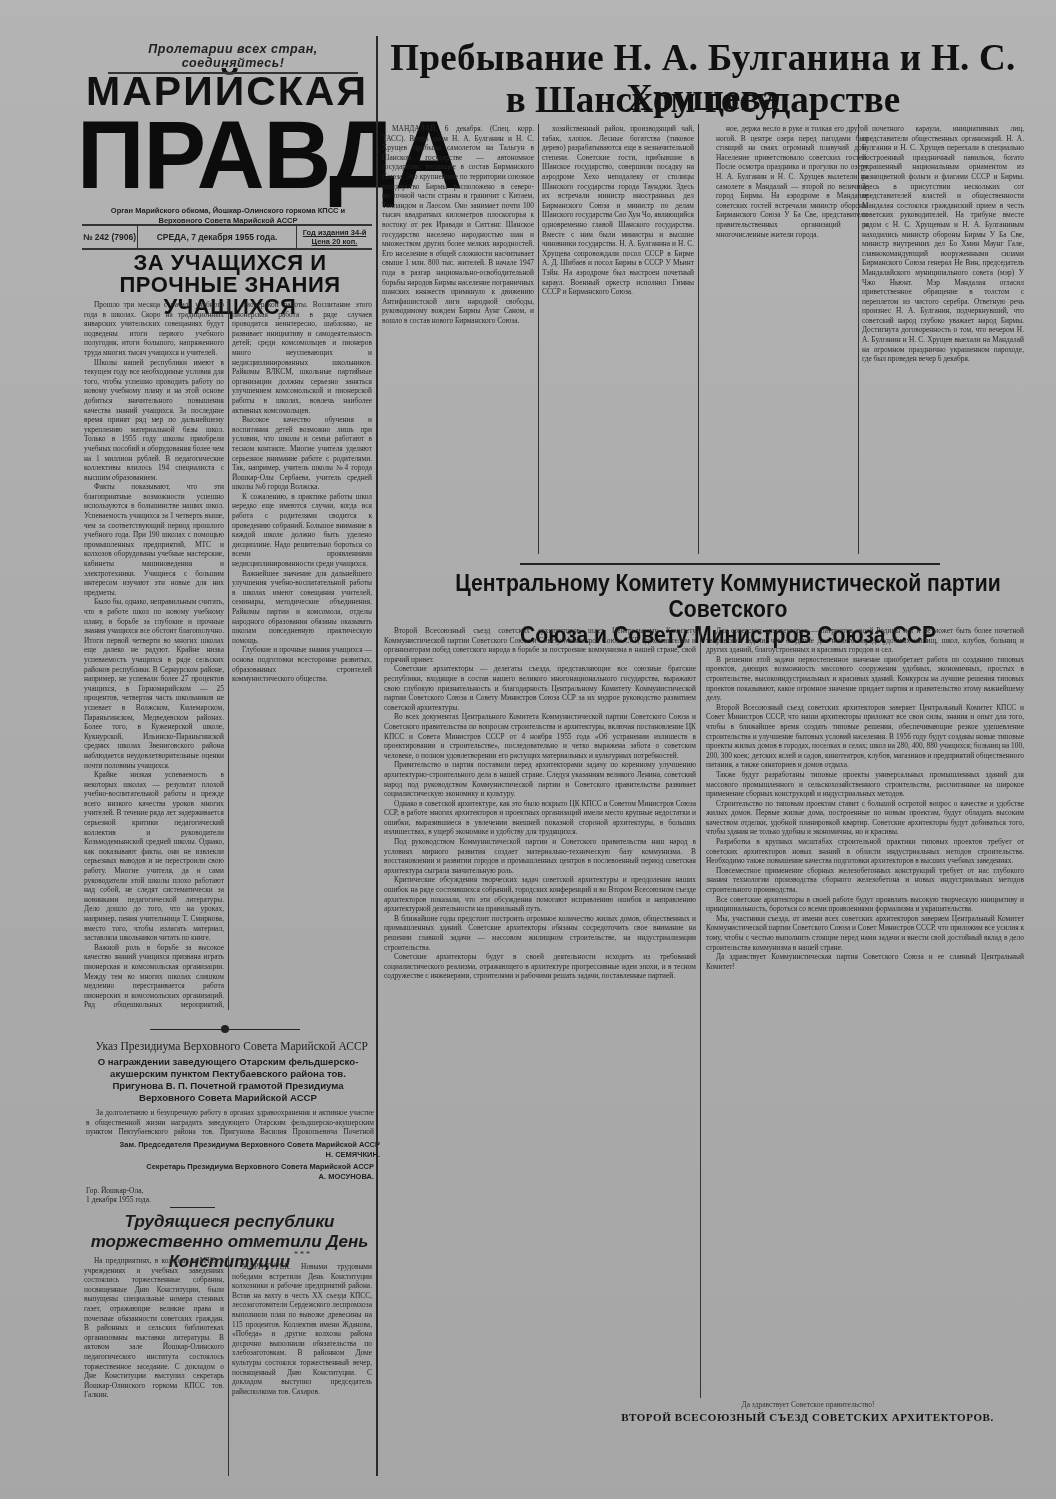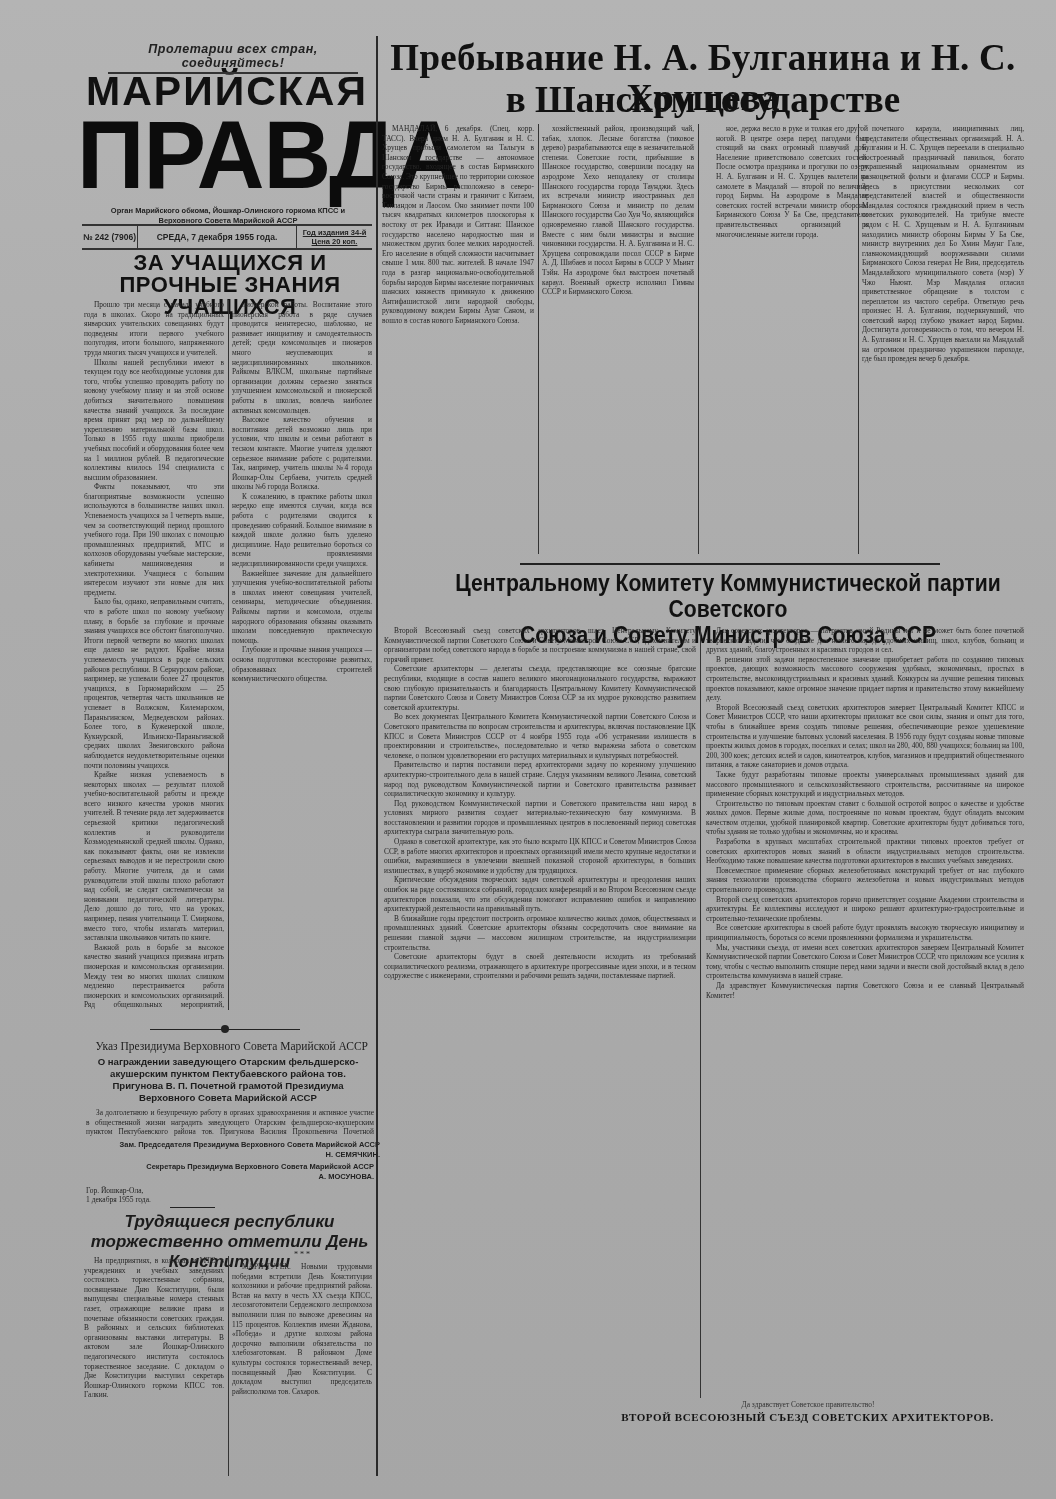--- a/index.html
+++ b/index.html
@@ -91,36 +91,35 @@
 
   <div class="abs h-ck">
     <div>Центральному Комитету Коммунистической партии Советского</div>
     <div>Союза и Совету Министров Союза ССР</div>
   </div>
   <div class="col" style="left:384px;top:626px;width:312px;height:772px;">
     <p>Второй Всесоюзный съезд советских архитекторов шлет Центральному Комитету Коммунистической партии Советского Союза и Совету Министров Союза ССР, вдохновителям и организаторам побед советского народа в борьбе за построение коммунизма в нашей стране, свой горячий привет.</p>
     <p>Советские архитекторы — делегаты съезда, представляющие все союзные братские республики, входящие в состав нашего великого многонационального государства, выражают свою глубокую признательность и благодарность Центральному Комитету Коммунистической партии Советского Союза и Совету Министров Союза ССР за их мудрое руководство развитием советской архитектуры.</p>
     <p>Во всех документах Центрального Комитета Коммунистической партии Советского Союза и Советского правительства по вопросам строительства и архитектуры, включая постановление ЦК КПСС и Совета Министров СССР от 4 ноября 1955 года «Об устранении излишеств в проектировании и строительстве», последовательно и четко выражена забота о советском человеке, о полном удовлетворении его растущих материальных и культурных потребностей.</p>
     <p>Правительство и партия поставили перед архитекторами задачу по коренному улучшению архитектурно-строительного дела в нашей стране. Следуя указаниям великого Ленина, советский народ под руководством Коммунистической партии и Советского правительства развивает социалистическую экономику и культуру.</p>
+    <p>Однако в советской архитектуре, как это было вскрыто ЦК КПСС и Советом Министров Союза ССР, в работе многих архитекторов и проектных организаций имели место крупные недостатки и ошибки, выразившиеся в увлечении внешней показной стороной архитектуры, в больших излишествах, в ущерб экономике и удобству для трудящихся.</p>
     <p>Под руководством Коммунистической партии и Советского правительства наш народ в условиях мирного развития создает материально-техническую базу коммунизма. В восстановлении и развитии городов и промышленных центров в послевоенный период советская архитектура сыграла значительную роль.</p>
-    <p>Однако в советской архитектуре, как это было вскрыто ЦК КПСС и Советом Министров Союза ССР, в работе многих архитекторов и проектных организаций имели место крупные недостатки и ошибки, выразившиеся в увлечении внешней показной стороной архитектуры, в больших излишествах, в ущерб экономике и удобству для трудящихся.</p>
     <p>Критические обсуждения творческих задач советской архитектуры и преодоления наших ошибок на ряде состоявшихся собраний, городских конференций и во Втором Всесоюзном съезде архитекторов показали, что эти обсуждения помогают исправлению ошибок и направлению архитектурной деятельности на правильный путь.</p>
     <p>В ближайшие годы предстоит построить огромное количество жилых домов, общественных и промышленных зданий. Советские архитекторы обязаны сосредоточить свое внимание на решении главной задачи — массовом жилищном строительстве, на индустриализации строительства.</p>
     <p>Советские архитекторы будут в своей деятельности исходить из требований социалистического реализма, отражающего в архитектуре прогрессивные идеи эпохи, и в тесном содружестве с инженерами, строителями и рабочими решать задачи, поставленные партией.</p>
   </div>
   <div class="vrule" style="left:700px;top:626px;height:772px;"></div>
   <div class="col" style="left:706px;top:626px;width:318px;height:772px;">
     <p>Для советских архитекторов — патриотов своей Родины нет и не может быть более почетной творческой задачи, чем создание для нашего народа удобных жилищ, школ, клубов, больниц и других зданий, благоустроенных и красивых городов и сел.</p>
     <p>В решении этой задачи первостепенное значение приобретает работа по созданию типовых проектов, дающих возможность массового сооружения удобных, экономичных, простых в строительстве, высокоиндустриальных и красивых зданий. Конкурсы на лучшие решения типовых проектов показывают, какое огромное значение придает партия и правительство этому важнейшему делу.</p>
     <p>Второй Всесоюзный съезд советских архитекторов заверяет Центральный Комитет КПСС и Совет Министров СССР, что наши архитекторы приложат все свои силы, знания и опыт для того, чтобы в ближайшее время создать типовые решения, обеспечивающие резкое удешевление строительства и улучшение бытовых условий населения. В 1956 году будут созданы новые типовые проекты жилых домов в городах, поселках и селах; школ на 280, 400, 880 учащихся; больниц на 100, 200, 300 коек; детских яслей и садов, кинотеатров, клубов, магазинов и предприятий общественного питания, а также санаториев и домов отдыха.</p>
     <p>Также будут разработаны типовые проекты универсальных промышленных зданий для массового промышленного и сельскохозяйственного строительства, рассчитанные на широкое применение сборных конструкций и индустриальных методов.</p>
     <p>Строительство по типовым проектам ставит с большой остротой вопрос о качестве и удобстве жилых домов. Первые жилые дома, построенные по новым проектам, будут обладать высоким качеством отделки, удобной планировкой квартир. Советские архитекторы будут добиваться того, чтобы здания не только удобны и экономичны, но и красивы.</p>
     <p>Разработка в крупных масштабах строительной практики типовых проектов требует от советских архитекторов новых знаний в области индустриальных методов строительства. Необходимо также повышение качества подготовки архитекторов в высших учебных заведениях.</p>
     <p>Повсеместное применение сборных железобетонных конструкций требует от нас глубокого знания технологии производства сборного железобетона и новых индустриальных методов строительного производства.</p>
-    <p>Второй съезд советских архитекторов горячо приветствует создание Академии строительства и архитектуры. Ее коллективы исследуют и широко решают архитектурно-градостроительные и строительно-технические проблемы.</p>
     <p>Все советские архитекторы в своей работе будут проявлять высокую творческую инициативу и принципиальность, бороться со всеми проявлениями формализма и украшательства.</p>
     <p>Мы, участники съезда, от имени всех советских архитекторов заверяем Центральный Комитет Коммунистической партии Советского Союза и Совет Министров СССР, что приложим все усилия к тому, чтобы с честью выполнить стоящие перед нами задачи и внести свой достойный вклад в дело строительства коммунизма в нашей стране.</p>
     <p>Да здравствует Коммунистическая партия Советского Союза и ее славный Центральный Комитет!</p>
   </div>
   <div class="abs closing">Да здравствует Советское правительство!</div>
   <div class="abs signoff">ВТОРОЙ ВСЕСОЮЗНЫЙ СЪЕЗД СОВЕТСКИХ АРХИТЕКТОРОВ.</div>
 
   <div class="ornament" style="left:150px;top:1029px;width:150px;height:1px;"></div>
   <div class="dot" style="left:221px;top:1025px;"></div>
   <div class="abs h-decree-top">Указ Президиума Верховного Совета Марийской АССР</div>

